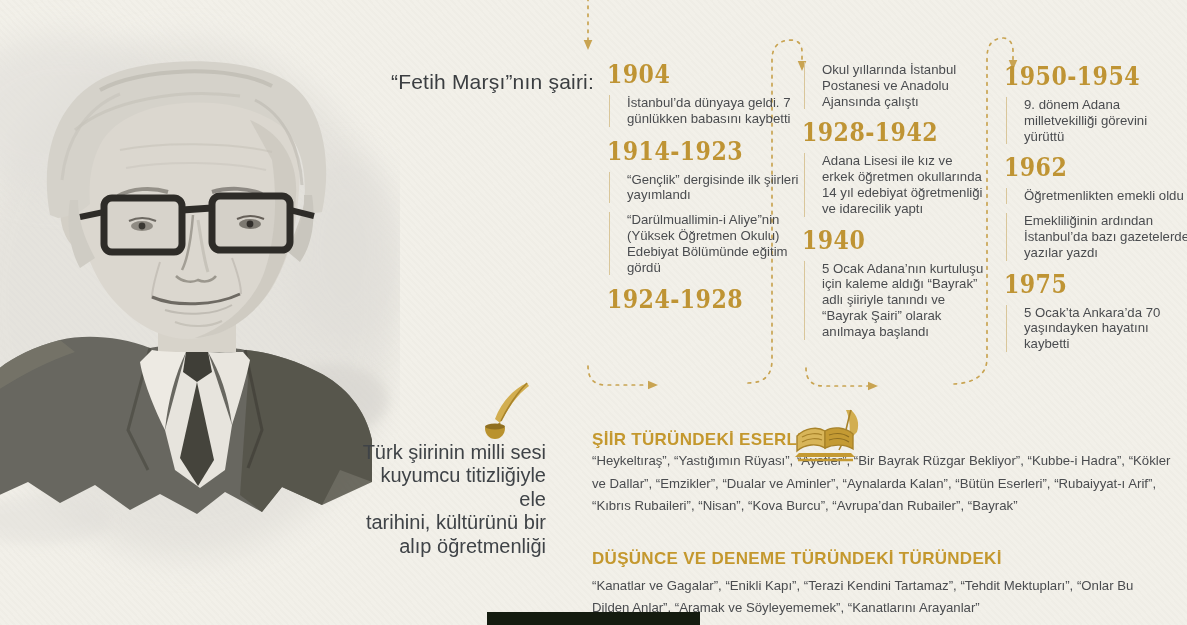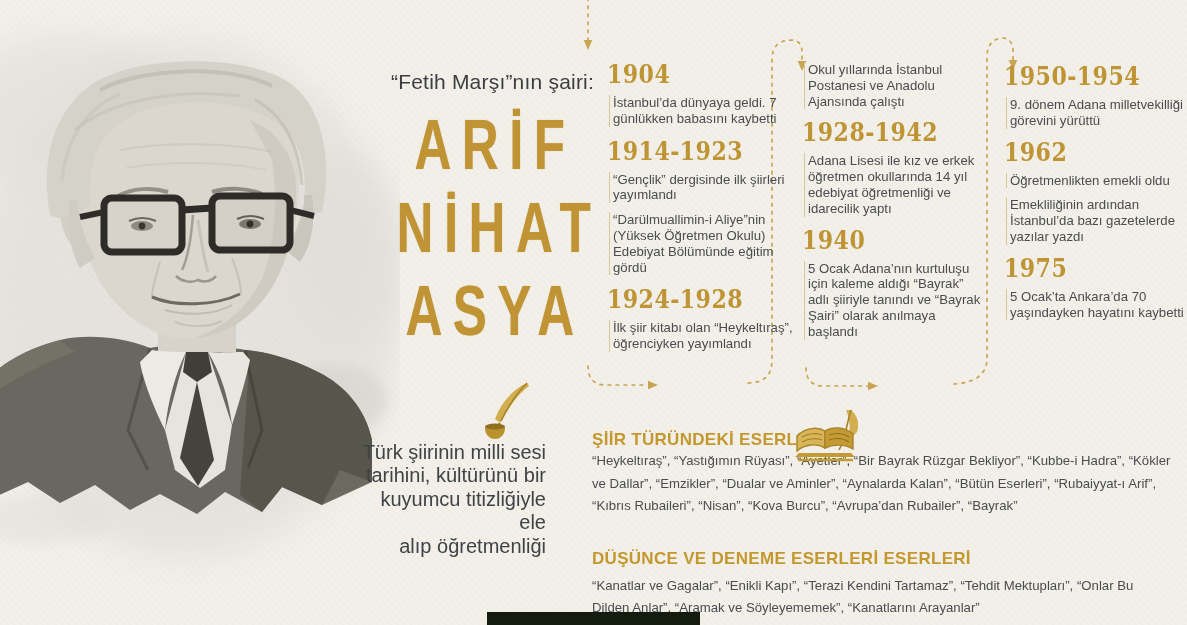--- a/index.html
+++ b/index.html
@@ -26,21 +26,21 @@
   .col2{left:802px;top:62px;width:186px;}
   .col3{left:1004px;top:62px;width:186px;}
   .year{
     font-family:"DejaVu Serif",serif;font-weight:700;color:#bf9434;
     font-size:26px;line-height:28px;letter-spacing:.5px;
     transform:scaleX(.85);transform-origin:left center;
     margin:0 0 7px 0;white-space:nowrap;
   }
   .year.gap{margin-top:10px;}
   .event p{
-    margin:0 0 9px 2px;padding-left:3px;border-left:1.5px solid #d9c69a;
+    margin:0 0 9px 2px;padding-left:17px;border-left:1.5px solid #d9c69a;
     font-size:13.2px;line-height:15.8px;color:#4a4c4f;
   }
   
   .works{left:592px;top:430px;width:580px;}
   .works-heading{font-size:17px;font-weight:700;color:#c4982e;letter-spacing:.3px;line-height:20px;}
   .works-list{font-size:13.2px;line-height:22.6px;color:#4a4c4f;}
   .works-heading.second{margin-top:31px;}
   .works-list.second{margin-top:6px;}
   .book-icon{position:absolute;left:197px;top:-24px;}
   
@@ -130,37 +130,32 @@
     <path d="M 198 220 C 202 245 204 260 208 272" fill="none" stroke="#b9b5ac" stroke-width="3" opacity="0.6"></path>
     <path d="M 176 276 C 182 282 192 283 198 280 C 205 283 212 281 216 276" fill="none" stroke="#9b978e" stroke-width="2.5"></path>
     <path d="M 160 262 C 155 278 152 290 152 298" fill="none" stroke="#b7b3aa" stroke-width="2" opacity="0.6"></path>
     <path d="M 232 258 C 238 274 241 286 241 294" fill="none" stroke="#b7b3aa" stroke-width="2" opacity="0.6"></path>
     <path d="M 152 297 C 175 307 215 306 240 294" fill="none" stroke="#6e6a63" stroke-width="3"></path>
     <path d="M 165 310 C 185 316 215 315 232 305" fill="none" stroke="#b5b1a8" stroke-width="2" opacity="0.7"></path>
     <path d="M 175 322 C 190 328 210 327 222 321" fill="none" stroke="#b9b5ac" stroke-width="2" opacity="0.6"></path>
   </svg>
 
   <div class="abs subtitle">“Fetih Marşı”nın şairi:</div>
-  <div class="abs title">
-    <div class="title-line">ARİF</div>
-    <div class="title-line">NİHAT</div>
-    <div class="title-line">ASYA</div>
-  </div>
 
   <svg class="abs" style="left:477px;top:381px" width="60" height="60" viewBox="0 0 60 60">
     <path d="M 50 2 C 36 8 24 22 18 38 L 23 42 C 31 27 41 13 52 5 Z" fill="#d2ae50"></path>
     <path d="M 50 2 C 40 12 31 26 24 40" fill="none" stroke="#a8832a" stroke-width="1.6"></path>
     <path d="M 23 42 C 20 46 17 49 15 51" fill="none" stroke="#a8832a" stroke-width="2"></path>
     <path d="M 8 47 C 8 43 28 43 28 47 C 28 53 24 58 18 58 C 12 58 8 53 8 47 Z" fill="#b9922e"></path>
     <ellipse cx="18" cy="45.5" rx="10" ry="3" fill="#8f6f20"></ellipse>
   </svg>
   <div class="abs quote">
     <div>Türk şiirinin milli sesi</div>
+    <div>kuyumcu titizliğiyle ele</div>
     <div>tarihini, kültürünü bir</div>
-    <div>kuyumcu titizliğiyle ele</div>
     <div>alıp öğretmenliği</div>
   </div>
 
   <svg class="abs" style="left:0;top:0;pointer-events:none" width="1187" height="625" viewBox="0 0 1187 625">
     <g stroke="#c9a452" stroke-width="1.7" fill="none" stroke-linecap="round" stroke-dasharray="2.5 5.5">
       <path d="M 588 -2 V 40"></path>
       <path d="M 588 366 Q 588 385 606 385 H 648"></path>
       <path d="M 748 383 Q 772 383 772 360 V 60 Q 772 40 792 40 Q 802 41 802 52 V 61"></path>
       <path d="M 806 368 Q 806 386 824 386 H 868"></path>
       <path d="M 954 384 Q 987 382 987 358 V 58 Q 987 38 1004 38 Q 1013 40 1013 51 V 60"></path>
@@ -179,21 +174,20 @@
       <div class="year">1904</div>
       <p>İstanbul’da dünyaya geldi. 7 günlükken babasını kaybetti</p>
     </div>
     <div class="event">
       <div class="year gap">1914-1923</div>
       <p>“Gençlik” dergisinde ilk şiirleri yayımlandı</p>
       <p>“Darülmuallimin-i Aliye”nin (Yüksek Öğretmen Okulu) Edebiyat Bölümünde eğitim gördü</p>
     </div>
     <div class="event">
       <div class="year gap">1924-1928</div>
-      <p>İlk şiir kitabı olan “Heykeltıraş”, öğrenciyken yayımlandı</p>
     </div>
   </div>
 
   <div class="col col2">
     <div class="event">
       <p>Okul yıllarında İstanbul Postanesi ve Anadolu Ajansında çalıştı</p>
     </div>
     <div class="event">
       <div class="year" style="margin-top:4px">1928-1942</div>
       <p>Adana Lisesi ile kız ve erkek öğretmen okullarında 14 yıl edebiyat öğretmenliği ve idarecilik yaptı</p>
@@ -226,19 +220,19 @@
       <path d="M 62 4 C 68 9 71 17 68 26 L 59 35 C 62 25 61 13 57 4 Z" fill="#d2ae50"></path>
       <path d="M 62 4 C 59 14 57 25 54 36 L 50 44" fill="none" stroke="#a8832a" stroke-width="1.6"></path>
       <path d="M 8 30 C 16 22 28 20 36 25 L 36 42 C 28 37 16 38 8 45 Z" fill="#d8b559" stroke="#a8832a" stroke-width="1.4"></path>
       <path d="M 64 28 C 56 21 44 20 36 25 L 36 42 C 44 38 56 38 64 43 Z" fill="#c49a33" stroke="#a8832a" stroke-width="1.4"></path>
       <path d="M 13 31 C 20 27 28 27 33 29 M 13 36 C 20 32 28 32 33 34" stroke="#a8832a" stroke-width="1.2" fill="none"></path>
       <path d="M 40 29 C 46 27 54 27 60 31 M 40 34 C 46 32 54 32 60 36" stroke="#8f6f20" stroke-width="1.2" fill="none"></path>
       <path d="M 10 47 H 62 L 66 51 H 6 Z" fill="#c49a33"></path>
       <path d="M 9 54 H 64" stroke="#c49a33" stroke-width="2.4"></path>
     </svg>
     <div class="works-list">“Heykeltıraş”, “Yastığımın Rüyası”, “Ayetler”, “Bir Bayrak Rüzgar Bekliyor”, “Kubbe-i Hadra”, “Kökler ve Dallar”, “Emzikler”, “Dualar ve Aminler”, “Aynalarda Kalan”, “Bütün Eserleri”, “Rubaiyyat-ı Arif”, “Kıbrıs Rubaileri”, “Nisan”, “Kova Burcu”, “Avrupa’dan Rubailer”, “Bayrak”</div>
-    <div class="works-heading second">DÜŞÜNCE VE DENEME ESERLERİ ESERLERİ</div>
+    <div class="works-heading second">DÜŞÜNCE VE DENEME TÜRÜNDEKİ TÜRÜNDEKİ</div>
     <div class="works-list second">“Kanatlar ve Gagalar”, “Enikli Kapı”, “Terazi Kendini Tartamaz”, “Tehdit Mektupları”, “Onlar Bu Dilden Anlar”, “Aramak ve Söyleyememek”, “Kanatlarını Arayanlar”</div>
   </div>
 
   <div class="abs bottom-bar"></div>
 
 </div>
 
 </body></html>

